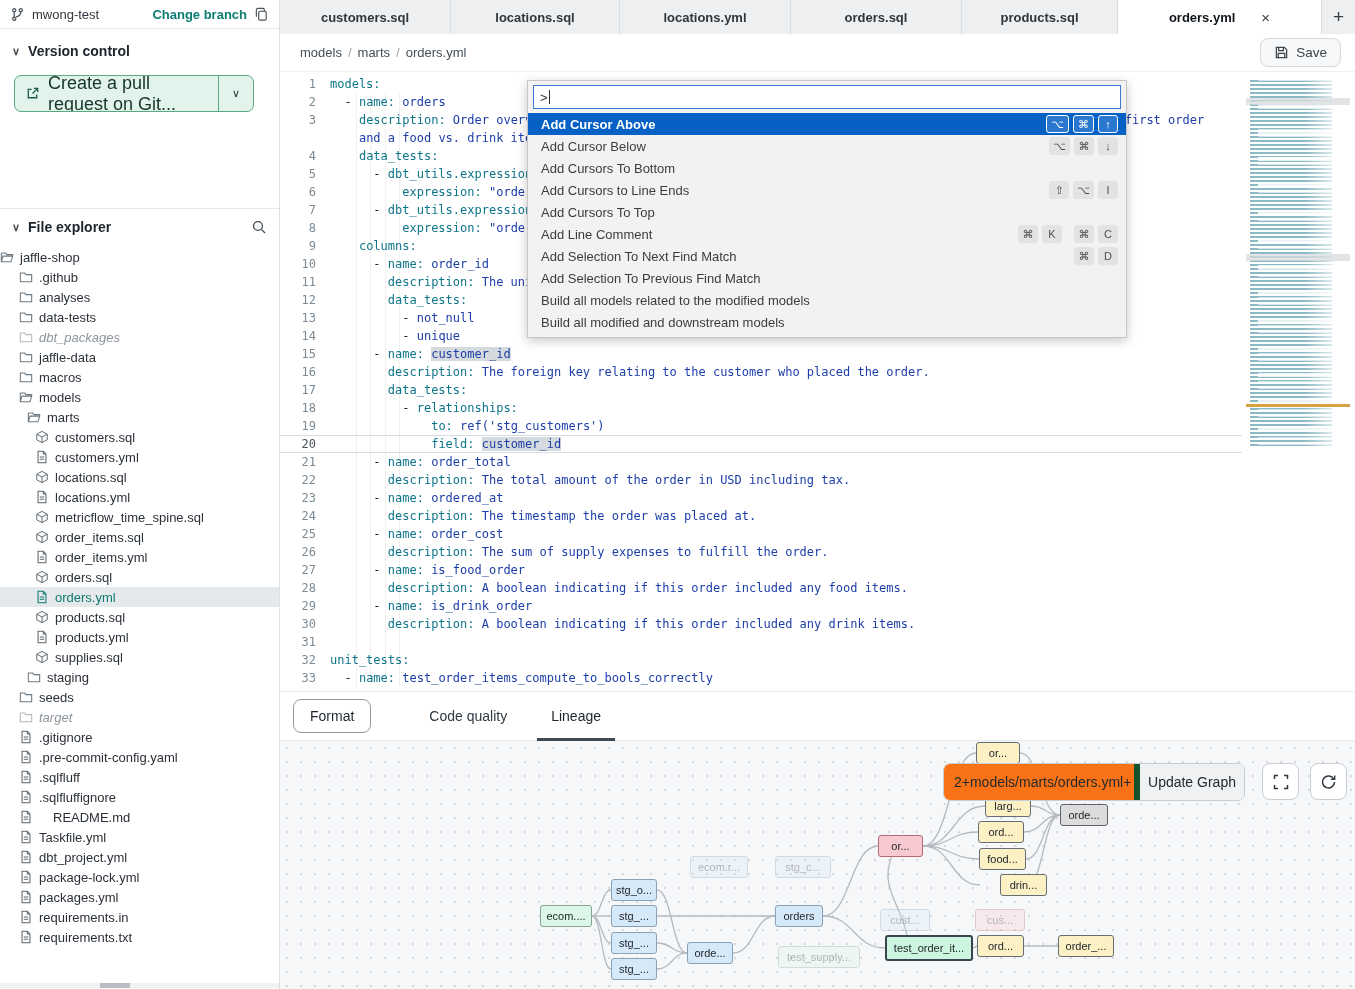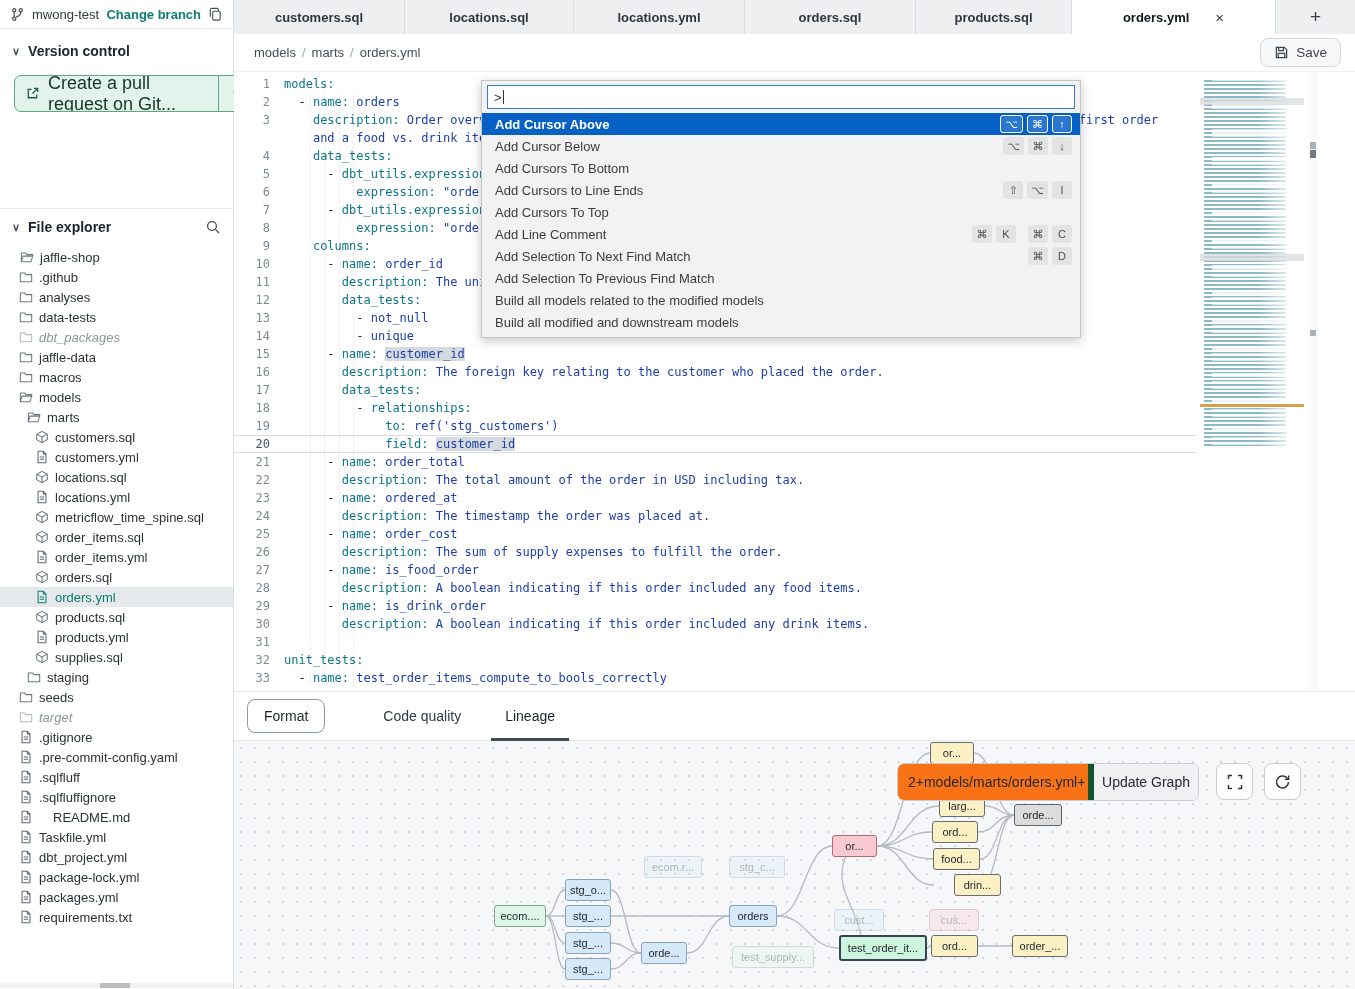--- a/index.html
+++ b/index.html
@@ -1,21 +1,21 @@
 <!DOCTYPE html>
 <html><head>
 <meta charset="utf-8">
 <style>
   *{box-sizing:border-box;margin:0;padding:0}
   html,body{width:1355px;height:989px;overflow:hidden}
   body{font-family:"Liberation Sans",sans-serif;background:#fff;color:#2b333b;font-size:13px}
   .app{display:flex;width:1355px;height:989px}
 
   
-  .sidebar{width:234px;flex:none;border-right:1px solid #dde0e4;position:relative;background:#fff}
+  .sidebar{width:280px;flex:none;border-right:1px solid #dde0e4;position:relative;background:#fff}
   .branch-row{height:29px;display:flex;align-items:center;gap:7px;padding:0 10px;border-bottom:1px solid #e6e9ec}
   .branch-name{font-weight:400;color:#30373e}
   .change-branch{margin-left:auto;color:#0c7d72;font-weight:700;cursor:pointer}
   .sec-head{display:flex;align-items:center;gap:8px;padding:14px 12px 8px 12px;font-weight:700;font-size:14px;color:#1b242c}
   .sec-head .chev{color:#4a525a;font-size:11px}
   .fe{border-top:1px solid #e6e9ec;margin-top:96px}
   .pr-btn{margin:8px 14px 0 14px;display:flex;width:240px;height:37px;border:1px solid #5aa981;border-radius:7px;background:#e1f3ea;overflow:hidden;cursor:pointer}
   .pr-main{flex:1;display:flex;align-items:center;gap:8px;padding:0 10px;font-size:18px;color:#16352a;border-right:1px solid #5aa981}
   .pr-caret{width:34px;display:flex;align-items:center;justify-content:center;color:#16352a;font-size:11px}
   .tree{padding:4px 0 0 0}
@@ -147,21 +147,21 @@
         <span class="chev">∨</span>
         <span>File explorer</span>
         <span style="margin-left:auto">
           <svg class="ic" width="16" height="16" viewBox="0 0 16 16" fill="none" stroke="#444c54" stroke-width="1.3">
               <circle cx="7" cy="7" r="4.4"></circle>
               <path d="M10.4 10.4 14 14"></path>
             </svg>
         </span>
       </div>
       <div class="tree">
-          <div class="trow" style="padding-left: 20px; text-align: center;">
+          <div class="trow" style="padding-left: 0; text-align: center;">
             <span class="ticon">
               <svg class="ic" width="14" height="14" viewBox="0 0 16 16" fill="none" stroke="#6e7880" stroke-width="1.2">
                 <path d="M1.5 3.5h5l1.5 1.8h6.5v1.7M1.5 13.5V3.5M1.5 13.5h11l2-6.5H3.4l-1.9 6.5z"></path>
               </svg>
             </span>
             <span>jaffle-shop</span>
           </div>
           <div class="trow" style="padding-left: 19px;">
             <span class="ticon">
               <svg class="ic" width="14" height="14" viewBox="0 0 16 16" fill="none" stroke="#6e7880" stroke-width="1.2">
@@ -445,20 +445,30 @@
           </div>
           <div class="trow" style="padding-left: 19px;">
             <span class="ticon">
               <svg class="ic" width="14" height="14" viewBox="0 0 16 16" fill="none" stroke="#5c6670" stroke-width="1.2">
                 <path d="M3.5 1.5h6l3 3v10h-9z"></path>
                 <path d="M9.5 1.5v3h3"></path>
                 <path d="M5.5 8h5M5.5 10.5h5"></path>
               </svg>
             </span>
             <span>packages.yml</span>
+          </div>
+          <div class="trow" style="padding-left: 19px;">
+            <span class="ticon">
+              <svg class="ic" width="14" height="14" viewBox="0 0 16 16" fill="none" stroke="#5c6670" stroke-width="1.2">
+                <path d="M3.5 1.5h6l3 3v10h-9z"></path>
+                <path d="M9.5 1.5v3h3"></path>
+                <path d="M5.5 8h5M5.5 10.5h5"></path>
+              </svg>
+            </span>
+            <span>requirements.in</span>
           </div>
           <div class="trow" style="padding-left: 19px;">
             <span class="ticon">
               <svg class="ic" width="14" height="14" viewBox="0 0 16 16" fill="none" stroke="#5c6670" stroke-width="1.2">
                 <path d="M3.5 1.5h6l3 3v10h-9z"></path>
                 <path d="M9.5 1.5v3h3"></path>
                 <path d="M5.5 8h5M5.5 10.5h5"></path>
               </svg>
             </span>
             <span>requirements.txt</span>

